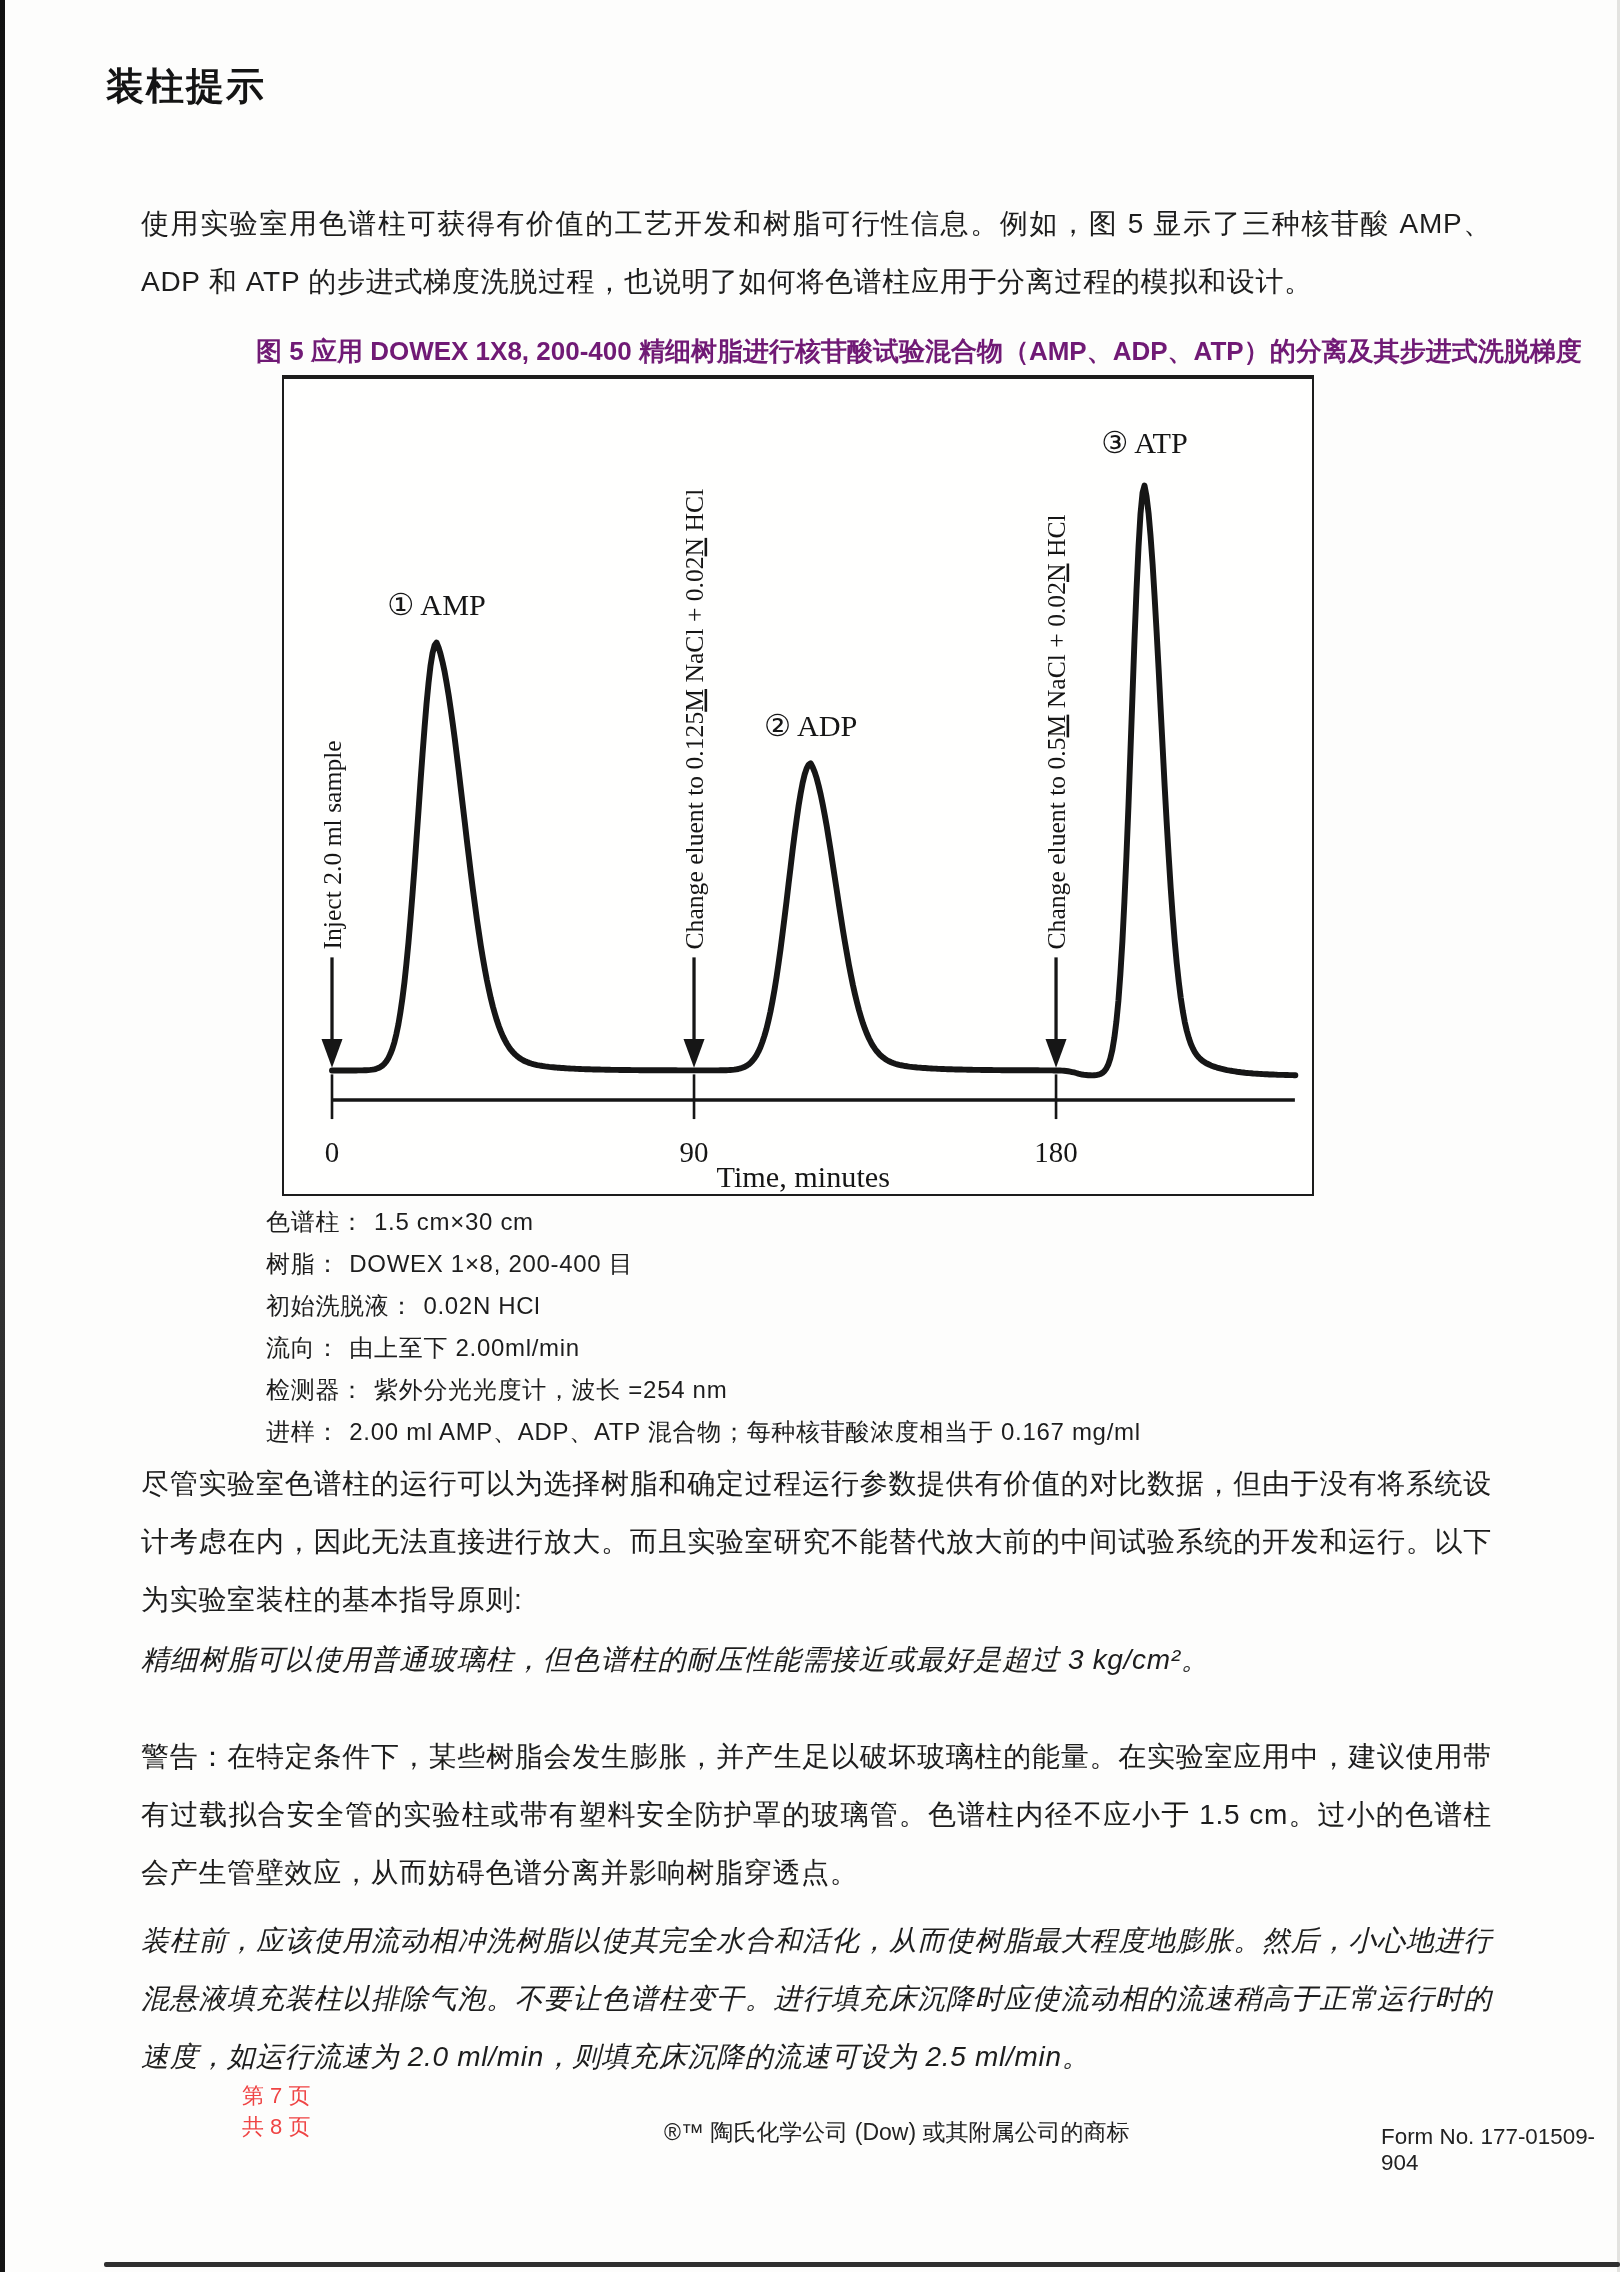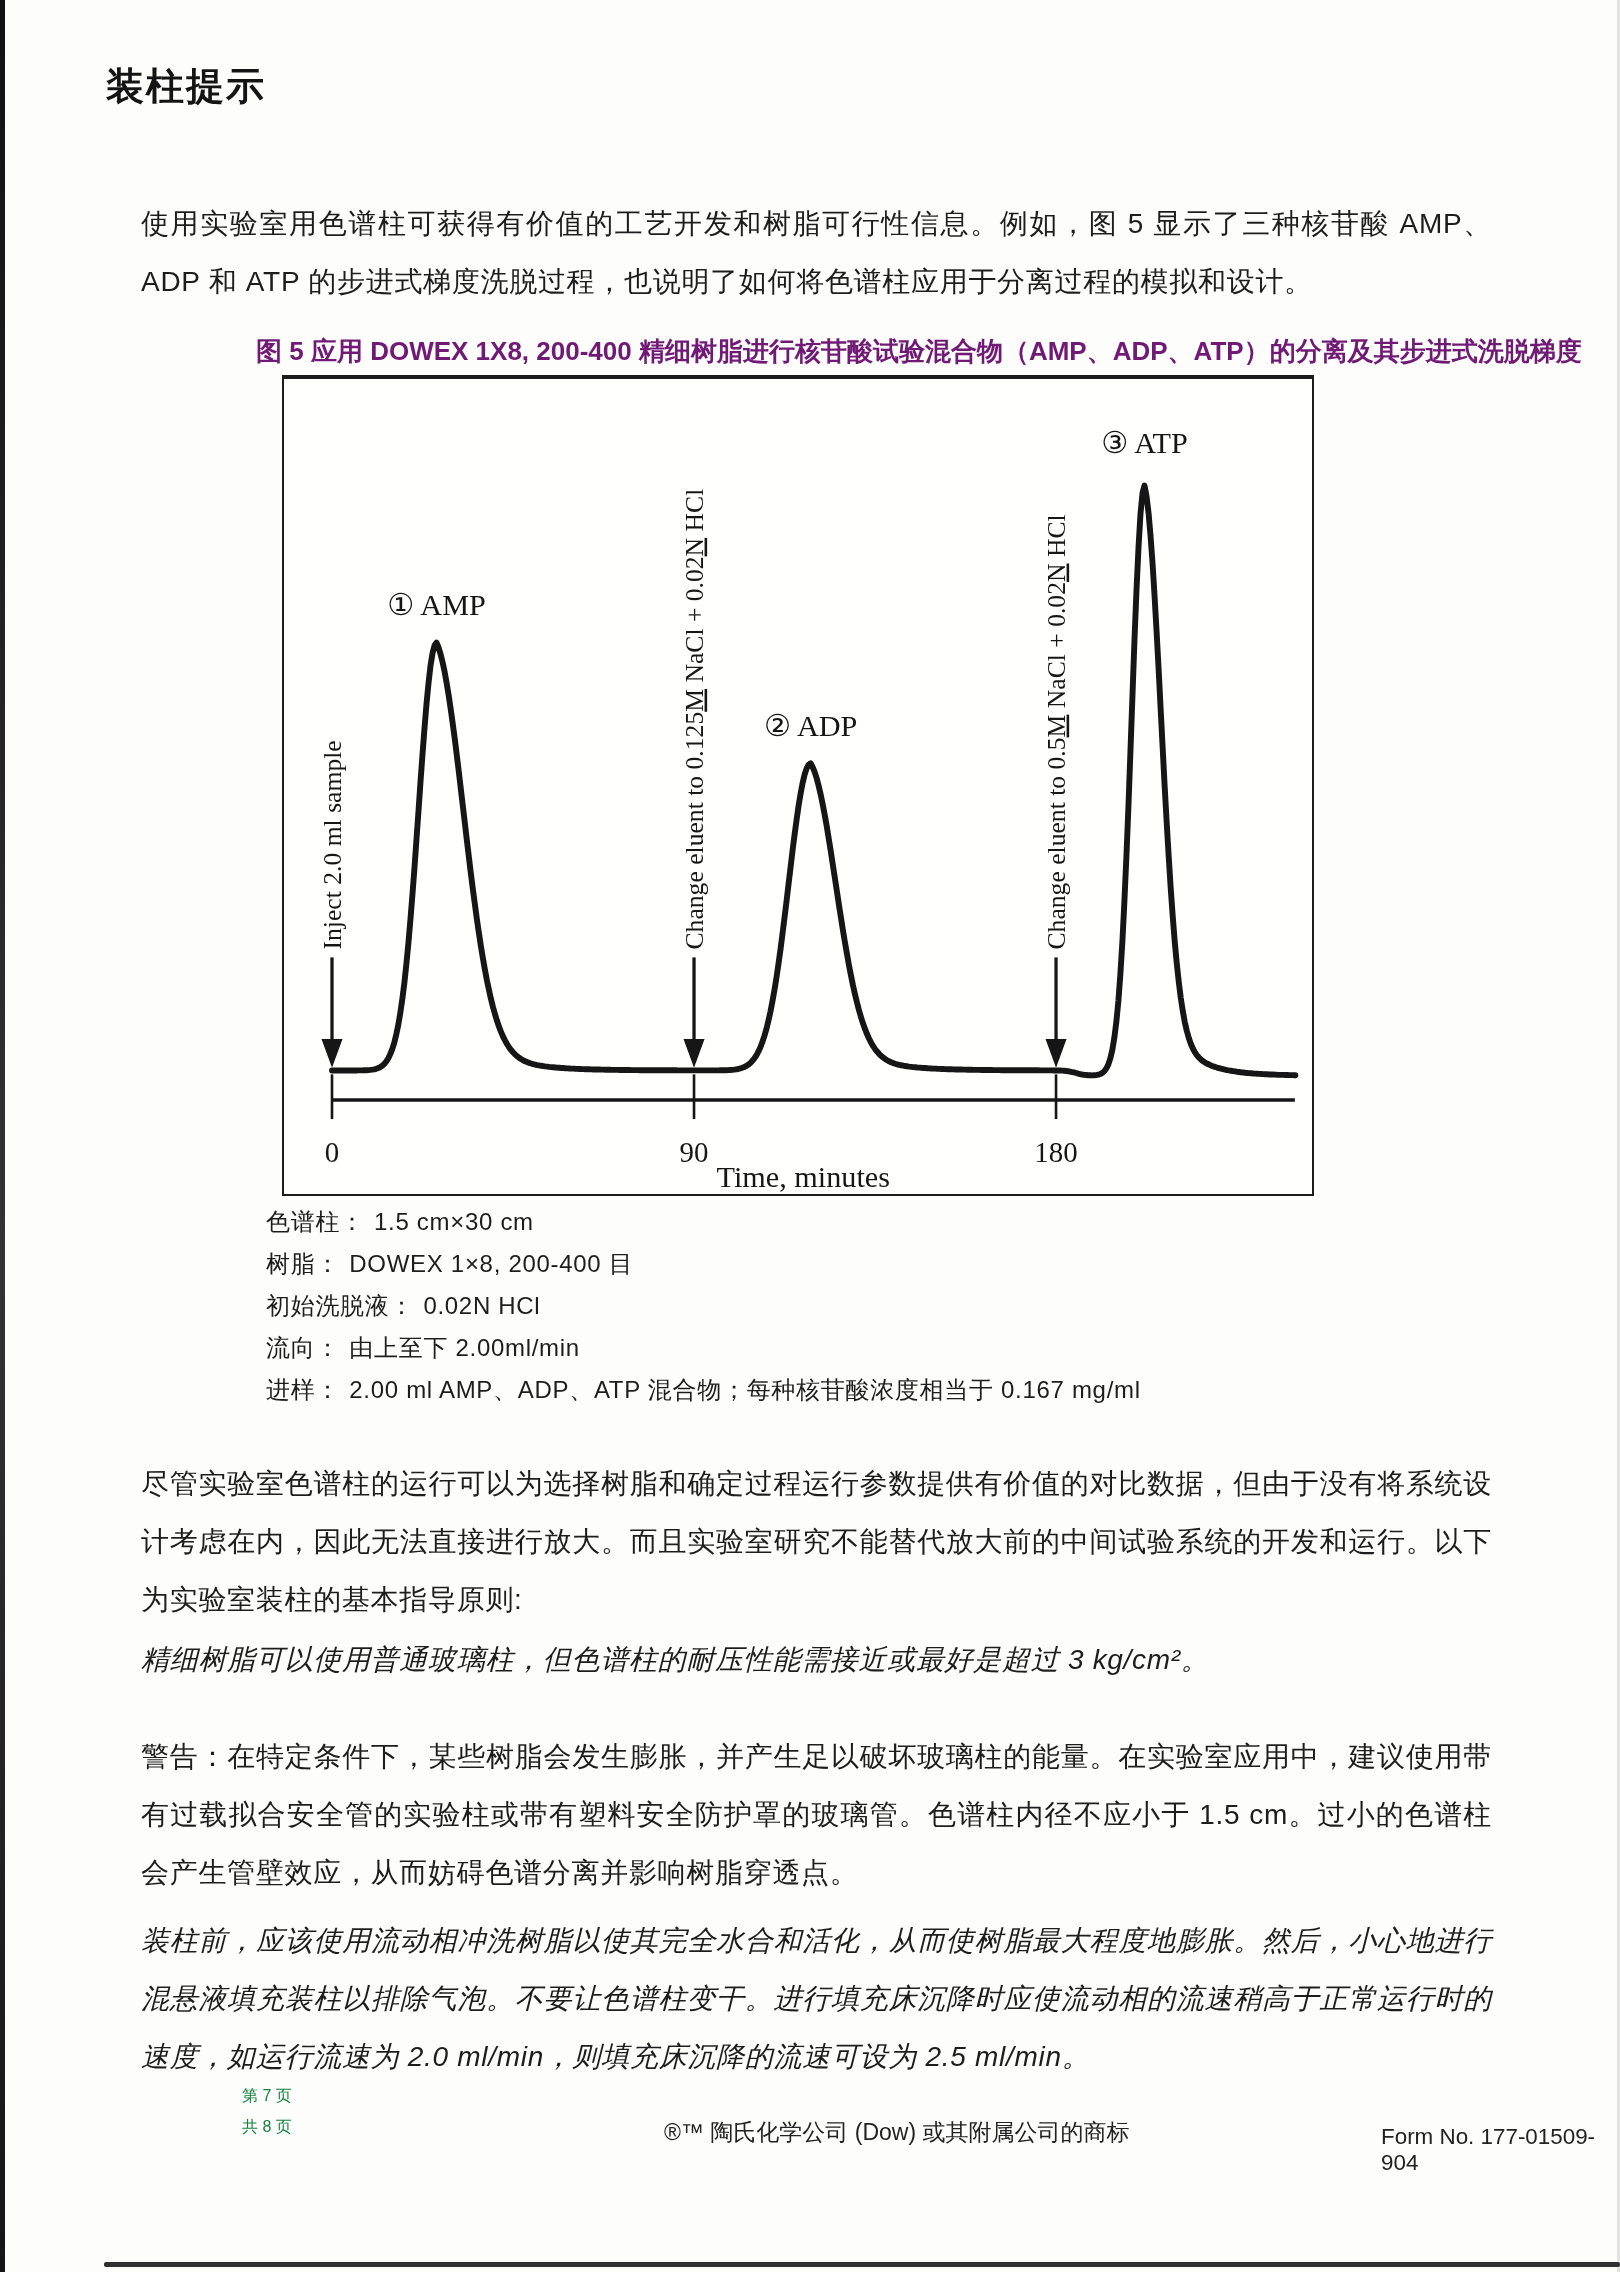--- a/index.html
+++ b/index.html
@@ -33,21 +33,21 @@
   }
   .chart-frame{
     left:282px;top:375px;width:1028px;height:815px;
     border:2.6px solid #1c1c1c;border-top-width:4.6px;background:#fffffe;
     box-sizing:content-box;
   }
   .chart-frame svg{display:block;}
   .specs{left:266px;top:1201px;}
   .spec-line{font-size:24px;line-height:42px;color:#1d1d1d;letter-spacing:0.7px;}
   .spec-line .spec-label{margin-right:9.2px;text-align:center;}
-  .footer-left{left:242px;top:2080px;font-size:16px;line-height:31px;color:#15803d;}
+  .footer-left{left:242px;top:2080px;font-size:22px;line-height:31px;color:#ef4444;}
   .footer-center{left:664px;top:2117px;font-size:23px;color:#222;}
   .footer-right{left:1381px;top:2124px;font-size:22.4px;color:#222;}
 </style>
 </head>
 <body>
 
 <div>
 
   <div class="abs scan-left"></div>
   <div class="abs scan-right"></div>
@@ -89,20 +89,21 @@
         <text x="801.28" y="542.75" text-anchor="middle" font-size="46" font-family="&quot;Liberation Serif&quot;,&quot;DejaVu Sans&quot;,serif" fill="#161616">② ADP</text>
         <text x="1309.24" y="112.25" text-anchor="middle" font-size="46" font-family="&quot;Liberation Serif&quot;,&quot;DejaVu Sans&quot;,serif" fill="#161616">③ ATP</text>
       </svg>
   </div>
 
   <div class="abs specs">
     <div class="spec-line"><span class="spec-label">色谱柱：</span><span>1.5 cm×30 cm</span></div>
     <div class="spec-line"><span class="spec-label">树脂：</span><span>DOWEX 1×8, 200-400 目</span></div>
     <div class="spec-line"><span class="spec-label">初始洗脱液：</span><span>0.02N HCl</span></div>
     <div class="spec-line"><span class="spec-label">流向：</span><span>由上至下 2.00ml/min</span></div>
+    <div class="spec-line"><span class="spec-label">检测器：</span><span>紫外分光光度计，波长 =254 nm</span></div>
     <div class="spec-line"><span class="spec-label">进样：</span><span>2.00 ml AMP、ADP、ATP 混合物；每种核苷酸浓度相当于 0.167 mg/ml</span></div>
   </div>
 
   <p class="abs para p2">尽管实验室色谱柱的运行可以为选择树脂和确定过程运行参数提供有价值的对比数据，但由于没有将系统设计考虑在内，因此无法直接进行放大。而且实验室研究不能替代放大前的中间试验系统的开发和运行。以下为实验室装柱的基本指导原则:</p>
   <p class="abs para p3">精细树脂可以使用普通玻璃柱，但色谱柱的耐压性能需接近或最好是超过 3 kg/cm²。</p>
   <p class="abs para p4">警告：在特定条件下，某些树脂会发生膨胀，并产生足以破坏玻璃柱的能量。在实验室应用中，建议使用带有过载拟合安全管的实验柱或带有塑料安全防护罩的玻璃管。色谱柱内径不应小于 1.5 cm。过小的色谱柱会产生管壁效应，从而妨碍色谱分离并影响树脂穿透点。</p>
   <p class="abs para p5">装柱前，应该使用流动相冲洗树脂以使其完全水合和活化，从而使树脂最大程度地膨胀。然后，小心地进行混悬液填充装柱以排除气泡。不要让色谱柱变干。进行填充床沉降时应使流动相的流速稍高于正常运行时的速度，如运行流速为 2.0 ml/min，则填充床沉降的流速可设为 2.5 ml/min。</p>
 
   <div class="abs footer-left">
     <div>第 7 页</div>

